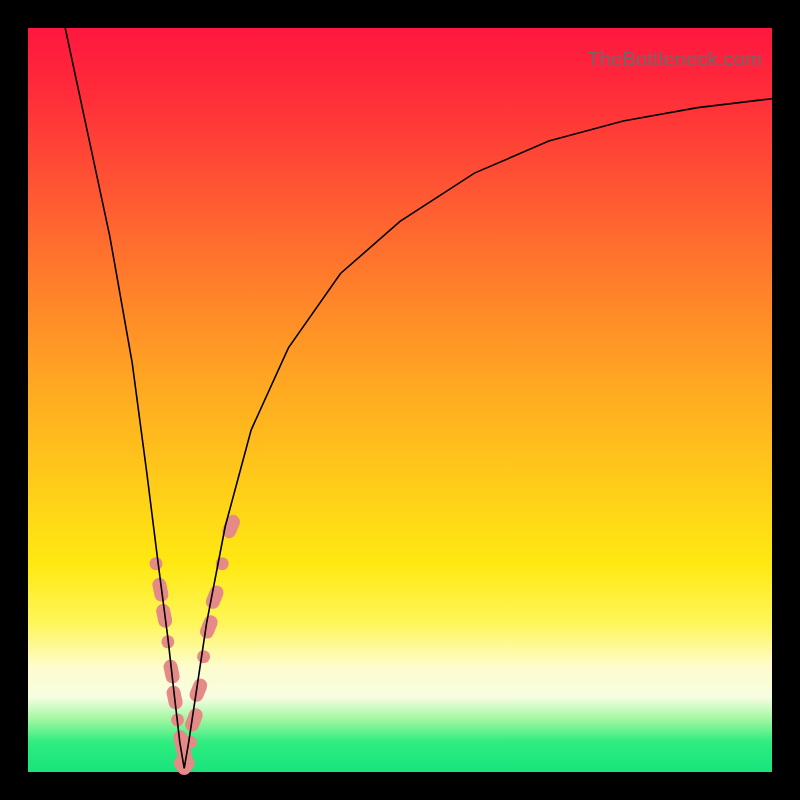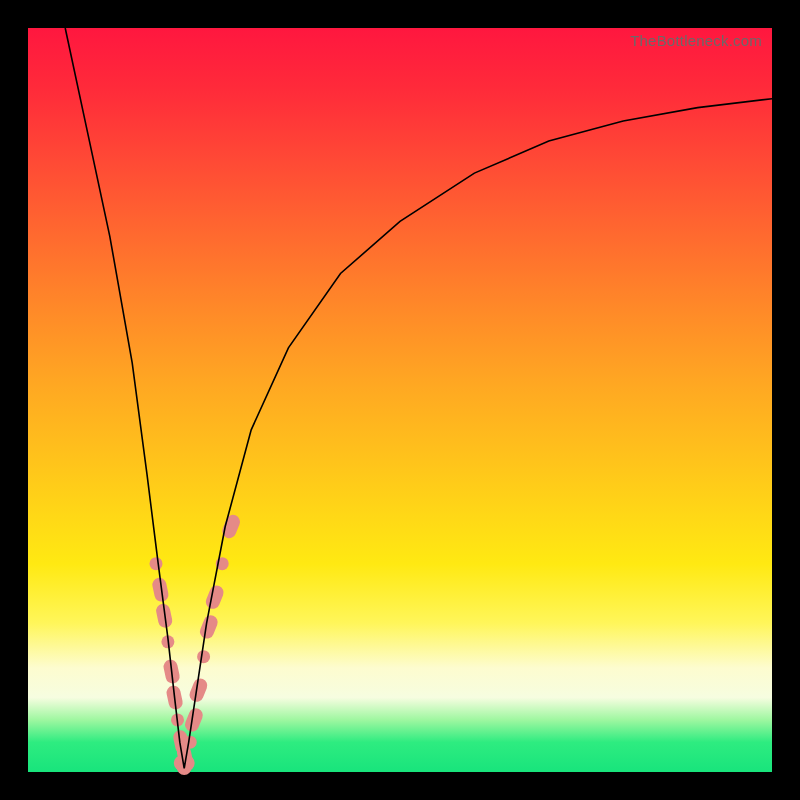--- a/index.html
+++ b/index.html
@@ -36,24 +36,24 @@
       #ffe912 72%,
       #fff65a 80%,
       #fdfccf 86%,
       #f6fde0 90%,
       #9ef7a0 93%,
       #2eec80 96%,
       #18e47c 100%);
   }
   .watermark {
     position: absolute;
-    top: 4px;
+    top: 20px;
     right: 10px;
     color: #6a6a6a;
-    font-size: 15px;
+    font-size: 20px;
     font-weight: 500;
     letter-spacing: 0.2px;
     user-select: none;
   }
   svg.curve {
     position: absolute;
     left: 0;
     top: 0;
     width: 744px;
     height: 744px;

